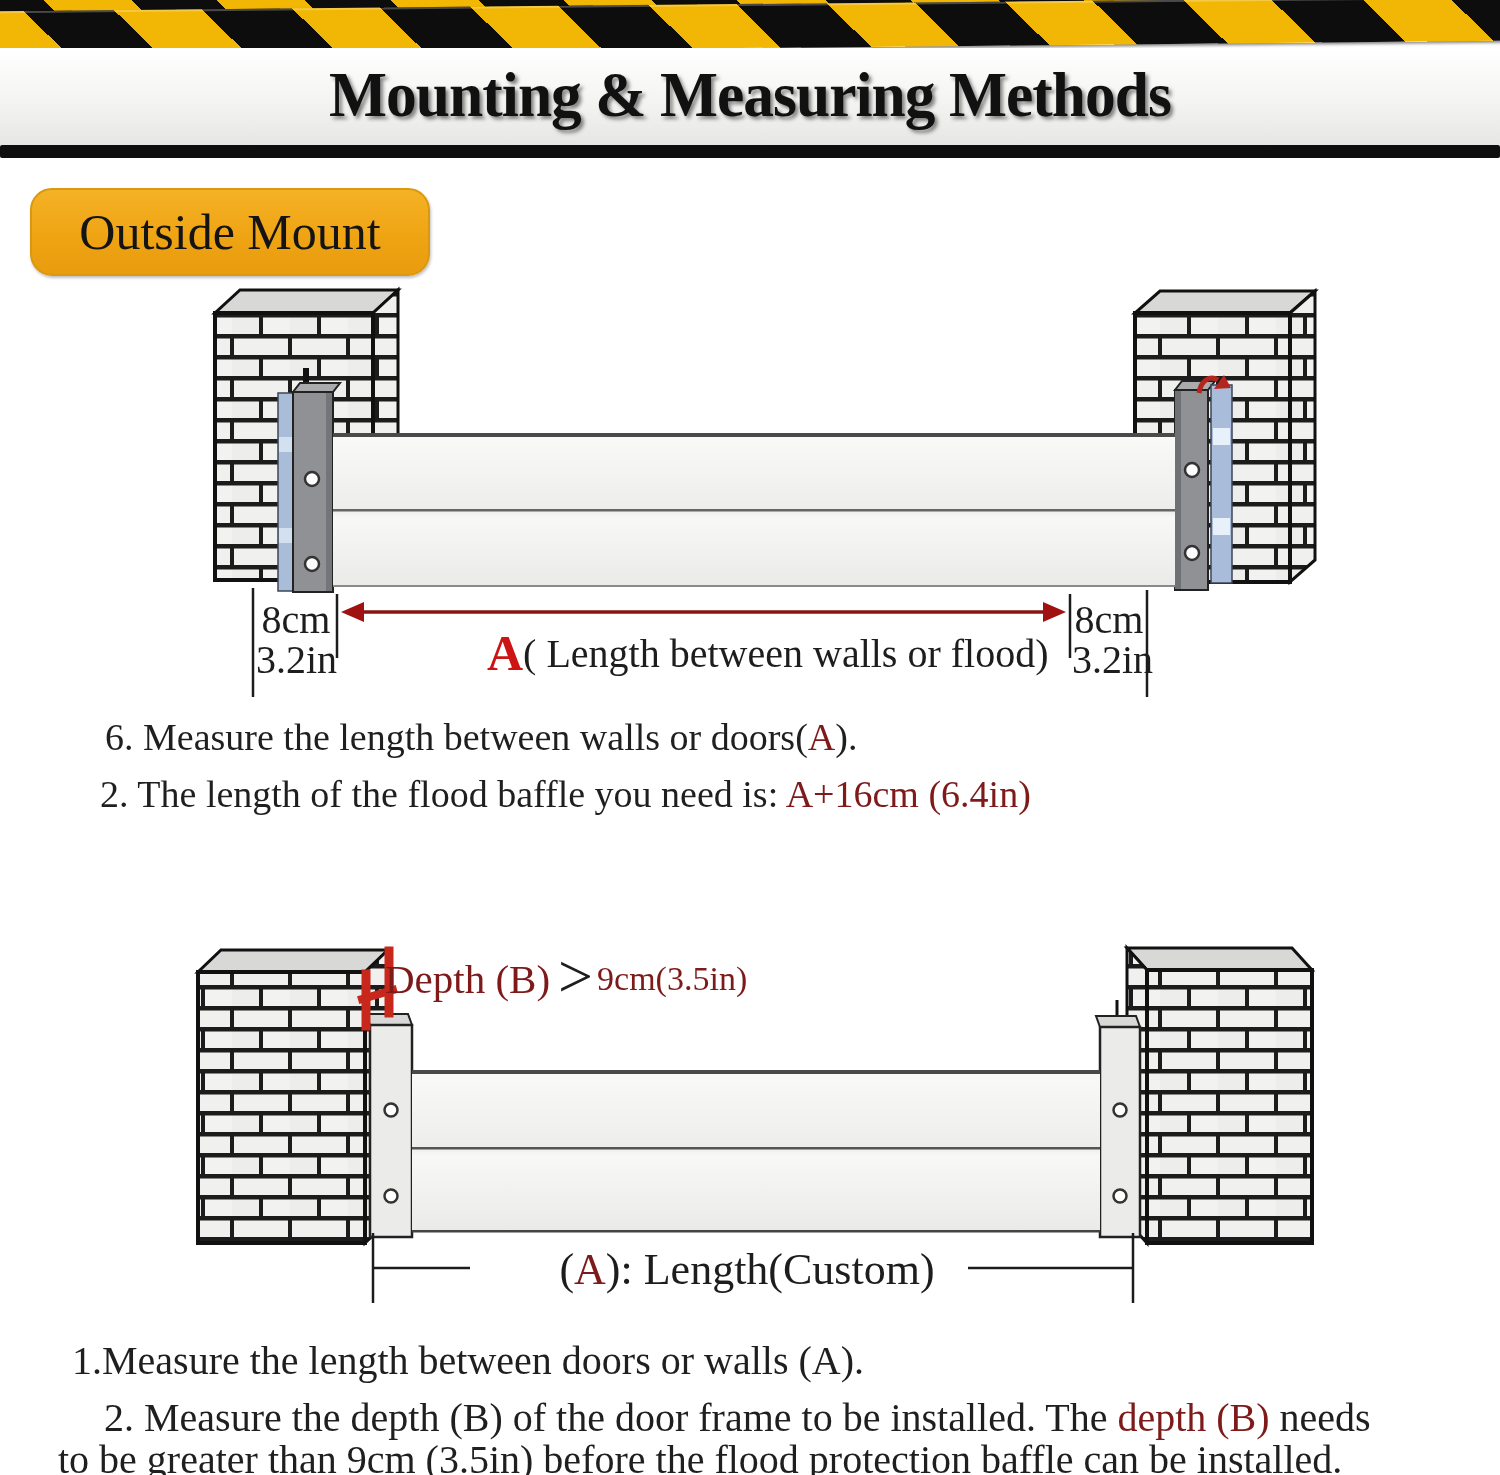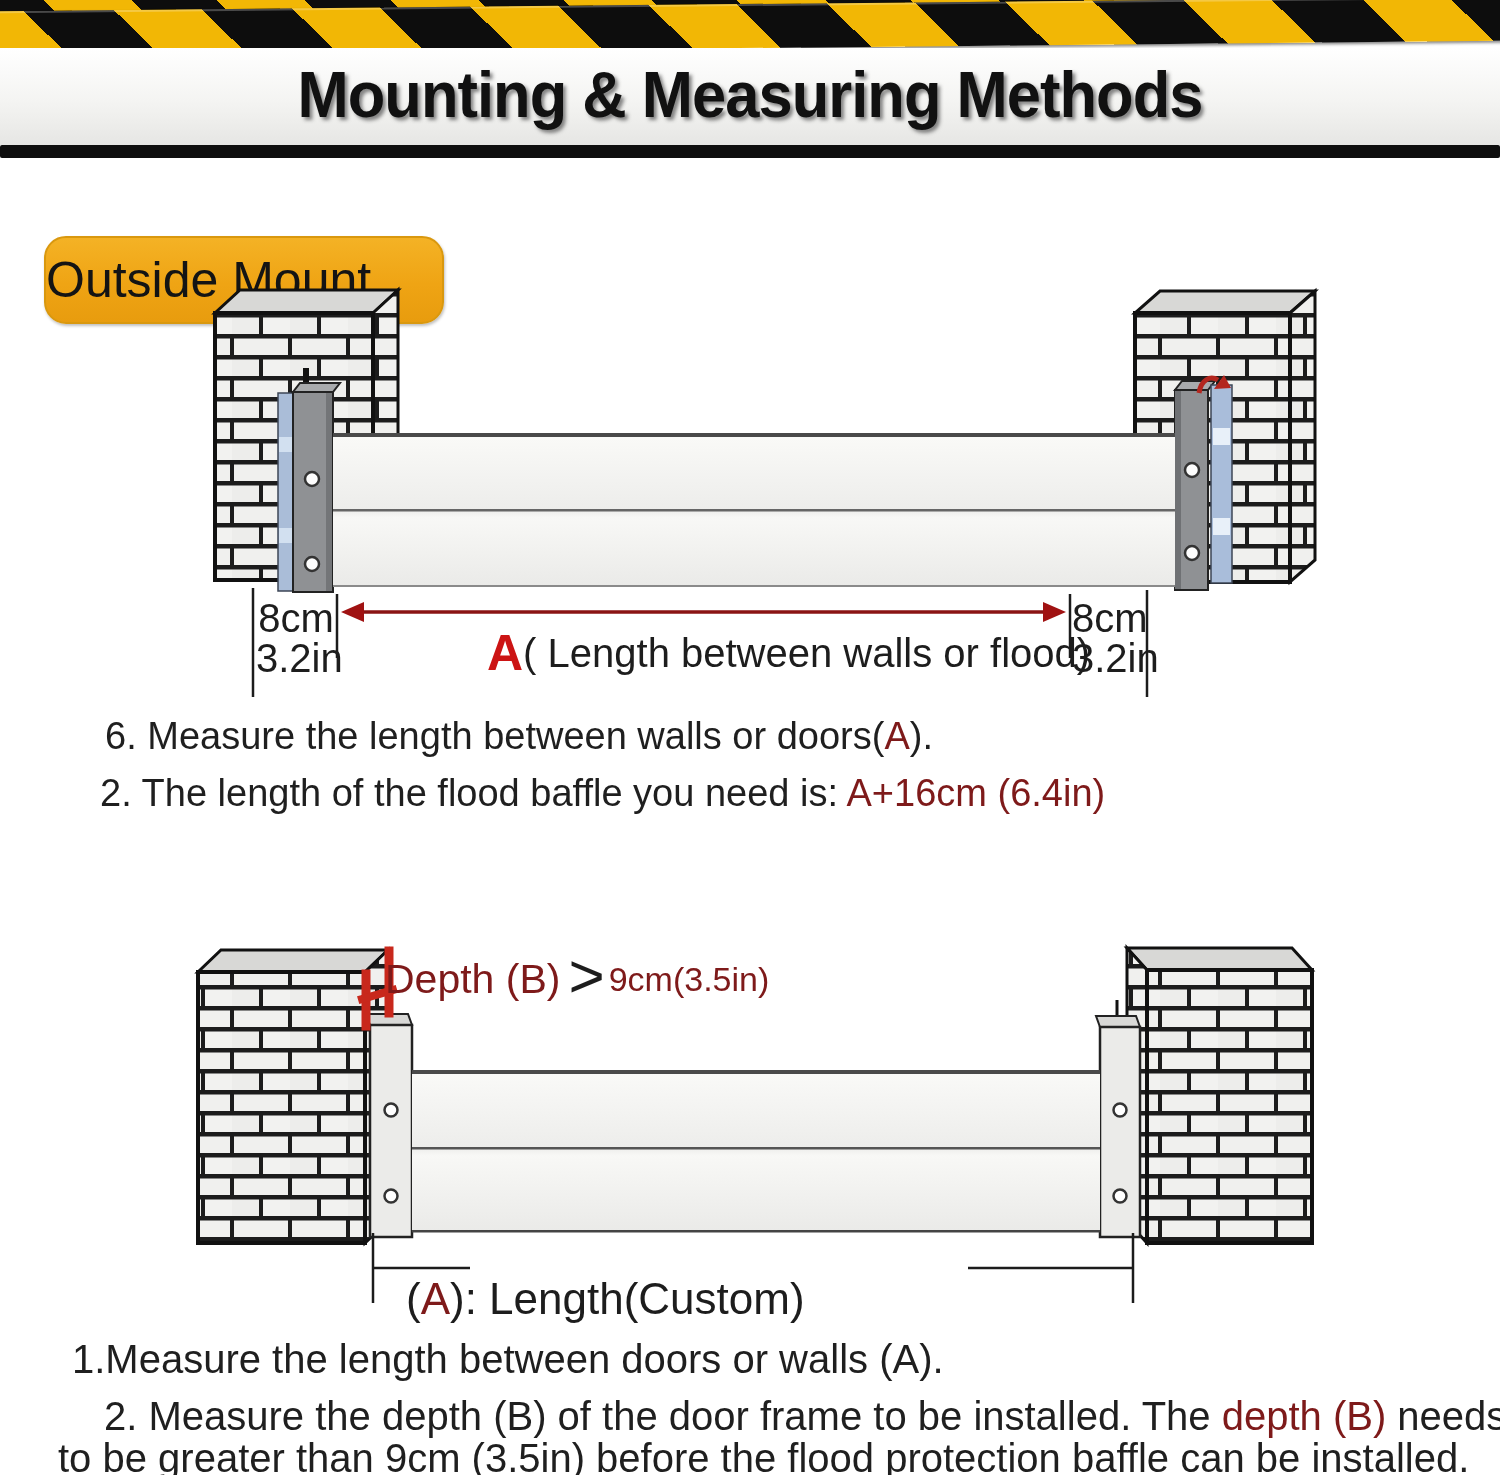--- a/index.html
+++ b/index.html
@@ -1,57 +1,57 @@
 <!DOCTYPE html>
 <html><head>
 <meta charset="utf-8">
 <style>
   html,body{margin:0;padding:0;background:#fff;}
   #stage{position:relative;width:1500px;height:1475px;background:#ffffff;overflow:hidden;
-         font-family:Liberation Sans, sans-serif;color:#1d1d1d;}
+         font-family:Liberation Serif, serif;color:#1d1d1d;}
 
   
   .tape-back{position:absolute;left:-20px;right:-20px;top:-16px;height:34px;
     background:repeating-linear-gradient(45deg,#0d0d0d 0 60px,#F2B705 60px 122px);
     transform:rotate(-0.3deg);}
   .tape-main{position:absolute;left:-20px;right:-20px;top:4px;height:44px;
     background:repeating-linear-gradient(45deg,#F2B705 0 62px,#0d0d0d 62px 126px);
     transform:rotate(-0.55deg);
     box-shadow:0 2px 3px rgba(0,0,0,.45), inset 0 2px 0 rgba(255,255,255,.25);}
   .plaque{position:absolute;left:0;right:0;top:48px;height:97px;
     background:linear-gradient(180deg,#ffffff 0%,#f4f4f2 55%,#e6e6e4 100%);}
   .blackbar{position:absolute;left:0;top:145px;width:1500px;height:13px;background:#0e0e0e;border-radius:2px;}
   .title{position:absolute;left:0;top:58px;width:1500px;text-align:center;
     font-size:64px;font-weight:700;letter-spacing:-1px;color:#111;
     transform:scaleX(.96);text-shadow:3px 3px 4px rgba(110,110,110,.85);white-space:nowrap;}
 
   
-  .badge{position:absolute;left:44px;width:396px;height:84px;border-radius:22px;
+  .badge{position:absolute;left:30px;width:396px;height:84px;border-radius:22px;
     background:linear-gradient(180deg,#f4b225 0%,#efa414 55%,#e89c0e 100%);
     border:2px solid #d9980f;box-shadow:1px 2px 3px rgba(0,0,0,.25);
-    display:flex;align-items:center;
-    font-size:50px;color:#141414;white-space:nowrap;margin-top:48px;}
+    display:flex;align-items:center;justify-content:center;
+    font-size:50px;color:#141414;white-space:nowrap;}
   #badge-outside{top:188px;}
   #badge-inside{top:853px;}
 
   
   .diag{position:absolute;left:0;width:1500px;}
   #diag-outside{top:280px;height:430px;}
   #diag-inside{top:940px;height:372px;}
 
   
   .dimtext{position:absolute;font-size:40px;color:#1d1d1d;text-align:center;white-space:nowrap;}
   .span-label{position:absolute;top:624px;left:487px;white-space:nowrap;font-size:40px;color:#1d1d1d;}
   .span-label .big-a{font-size:50px;font-weight:700;color:#CC1414;vertical-align:-3px;}
   .depth-label{position:absolute;top:948px;left:385px;display:flex;align-items:center;white-space:nowrap;}
   .depth-label .dname{font-size:41px;color:#7E1A1A;}
   .depth-label .dgt{font-size:62px;color:#1d1d1d;margin:0 4px 0 8px;line-height:1;position:relative;top:-3px;}
   .depth-label .dval{font-size:34px;color:#7E1A1A;}
-  .length-label{position:absolute;top:1244px;left:406px;width:600px;text-align:left;
-    font-size:44px;color:#1d1d1d;white-space:nowrap;margin-top:30px;}
+  .length-label{position:absolute;top:1244px;left:447px;width:600px;text-align:center;
+    font-size:44px;color:#1d1d1d;white-space:nowrap;}
   .length-label .dark-a{color:#7E1A1A;}
 
   
   .step{position:absolute;font-size:38px;color:#1f1f1f;white-space:nowrap;}
   .step .hl{color:#7E1A1A;}
   #out-step1{top:715px;left:105px;}
   #out-step2{top:772px;left:100px;}
   #in-step1{top:1337px;left:72px;font-size:40px;}
   #in-step2{top:1394px;left:72px;font-size:40px;margin-left:32px;}
   #in-step3{top:1436px;left:58px;font-size:40px;}

